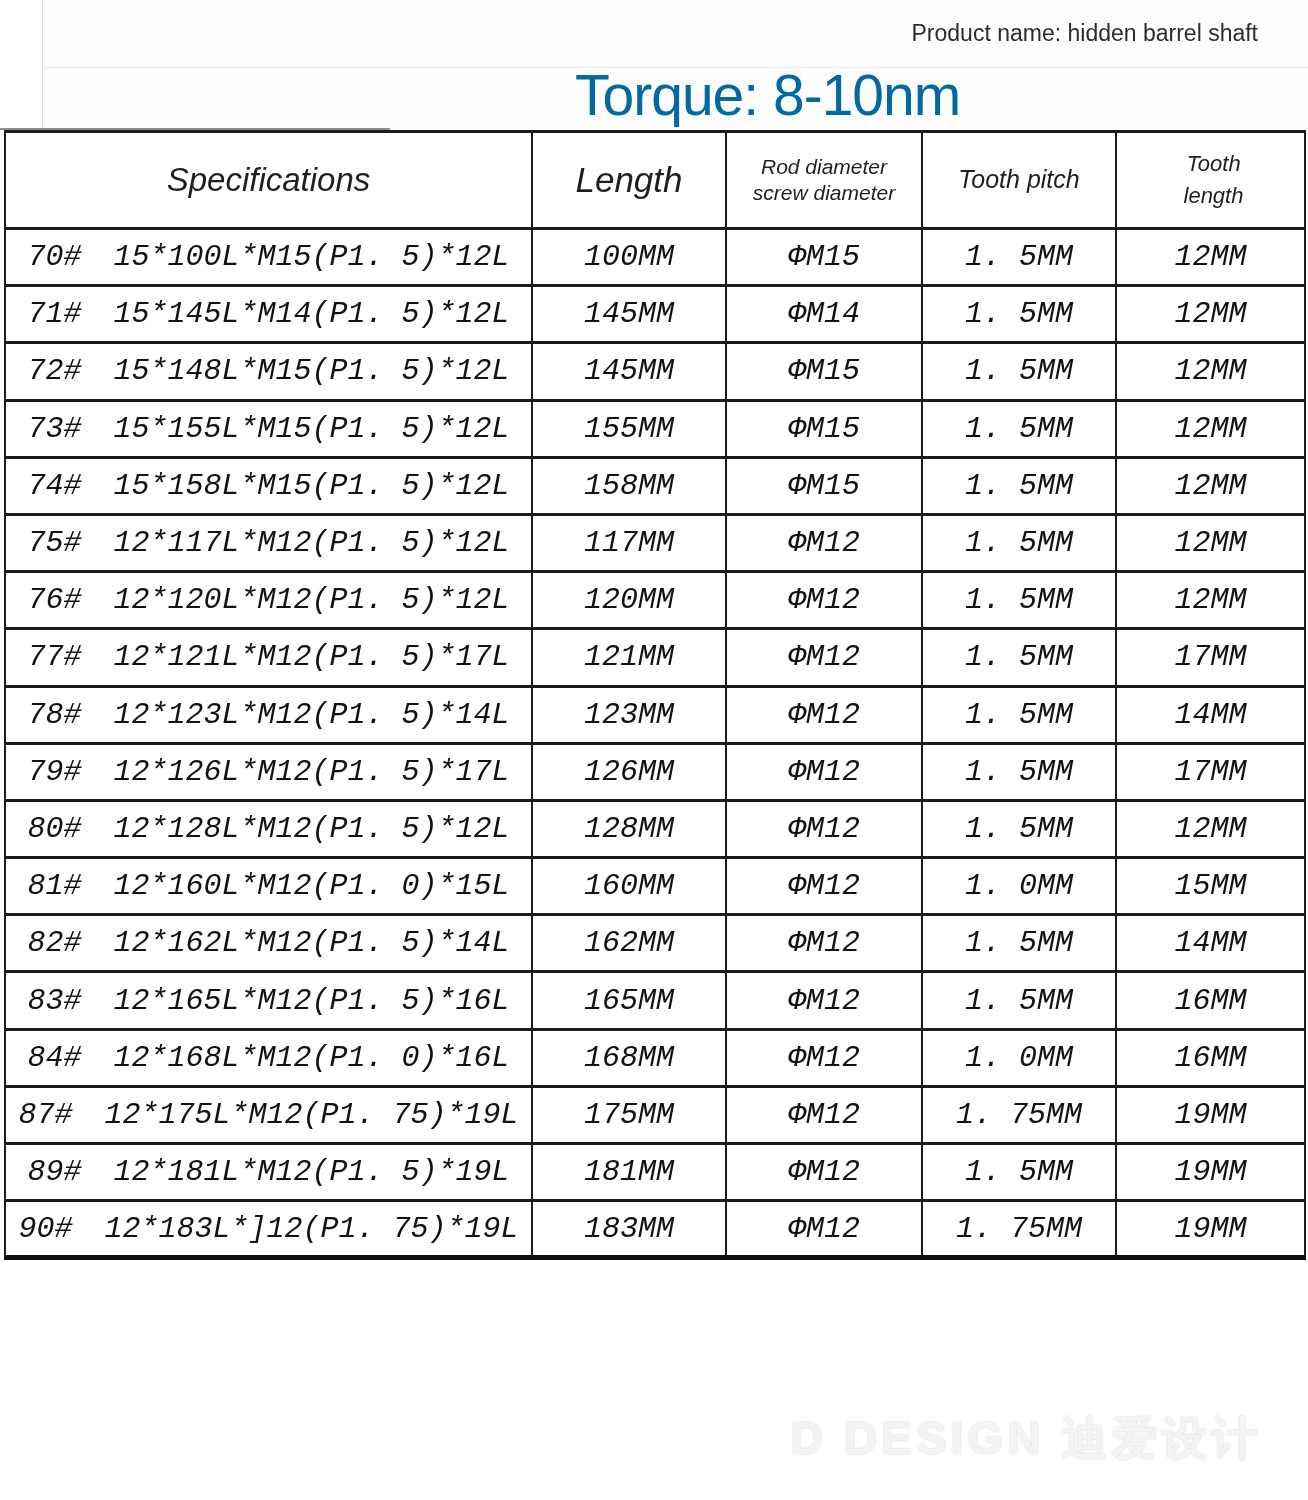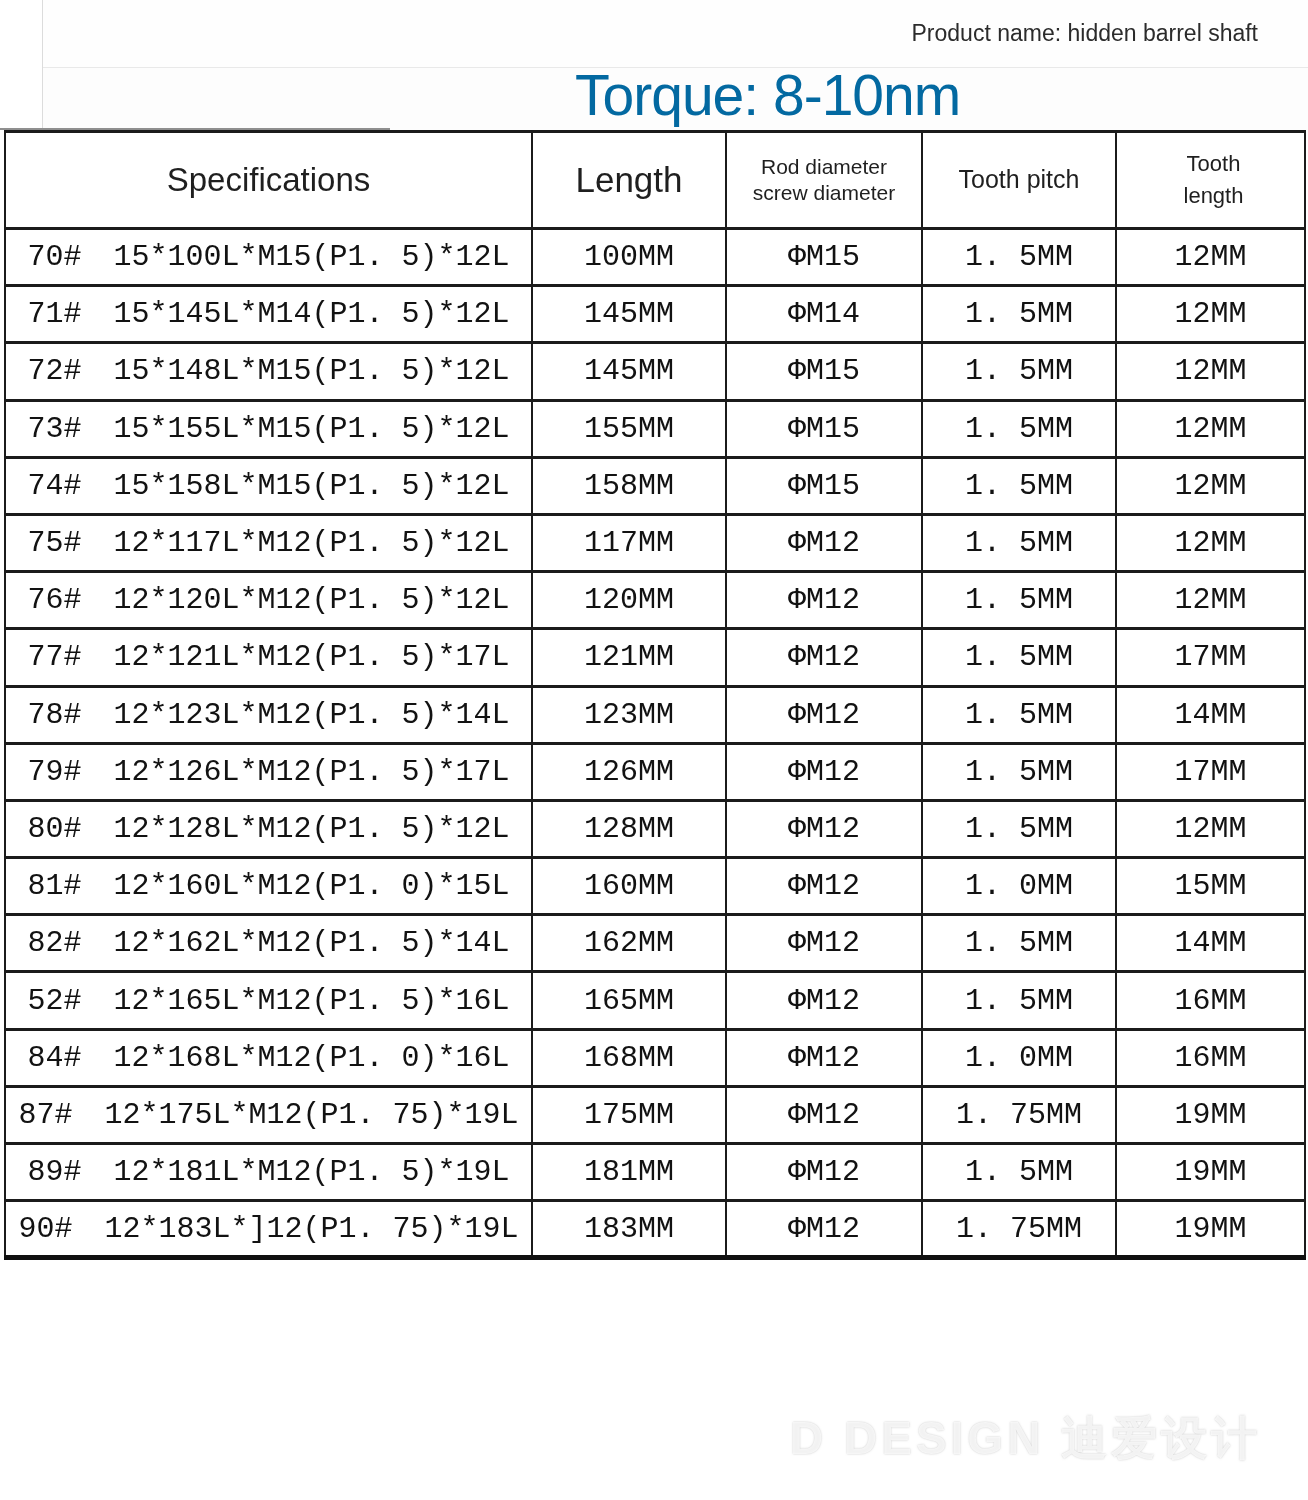--- a/index.html
+++ b/index.html
@@ -53,20 +53,21 @@
 
   
   .spec-table {
     position: absolute;
     top: 130px;
     left: 4px;
     width: 1300px;
     border-collapse: collapse;
     table-layout: fixed;
     background: #ffffff;
+    font-style: italic;
   }
   .spec-table th, .spec-table td {
     border: 2px solid #1b1b1b;
     border-top-width: 3px;
     border-bottom-width: 3px;
     padding: 0;
     text-align: center;
     vertical-align: middle;
     overflow: hidden;
   }
@@ -304,21 +305,21 @@
       </span>
     </td>
     <td class="cell">162MM</td>
     <td class="cell">ΦM12</td>
     <td class="cell">1. 5MM</td>
     <td class="cell">14MM</td>
   </tr>
         <tr>
     <td class="cell cell-spec">
       <span class="spec-wrap">
-        <span>52#</span>
+        <span>83#</span>
         <span>12*165L*M12(P1. 5)*16L</span>
       </span>
     </td>
     <td class="cell">165MM</td>
     <td class="cell">ΦM12</td>
     <td class="cell">1. 5MM</td>
     <td class="cell">16MM</td>
   </tr>
         <tr>
     <td class="cell cell-spec">

